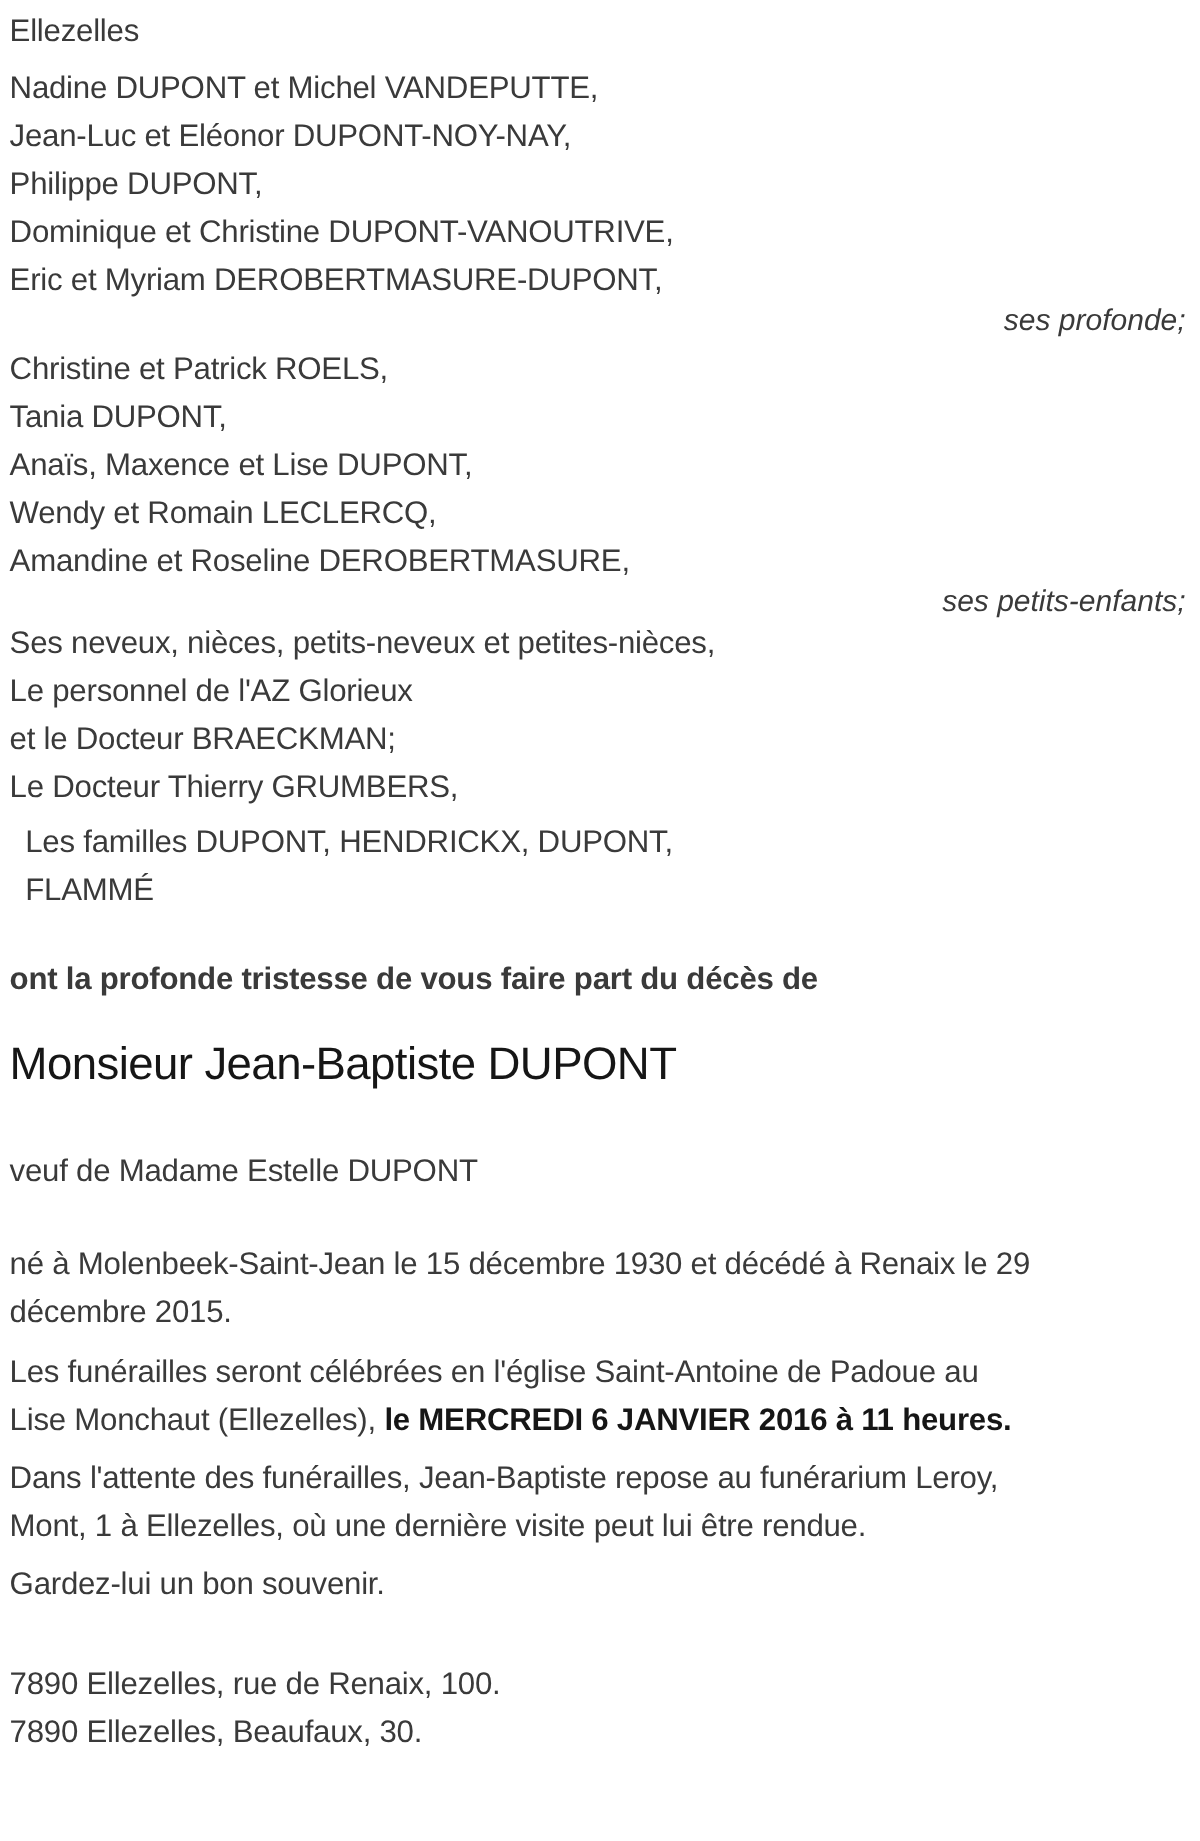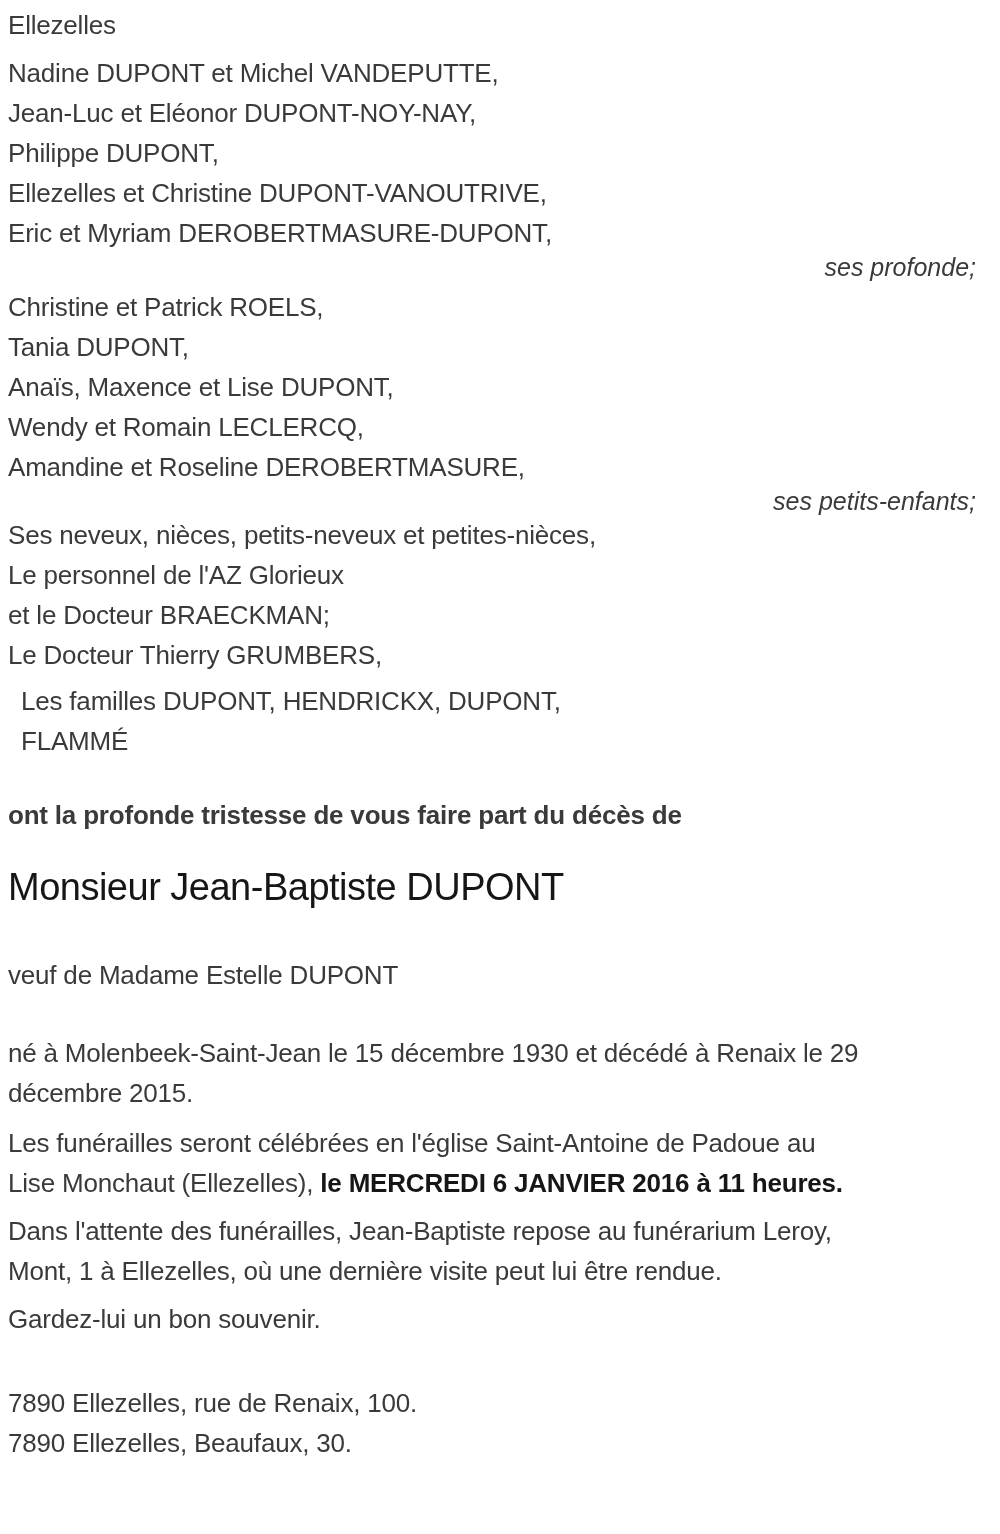--- a/index.html
+++ b/index.html
@@ -8,21 +8,21 @@
     background: #ffffff;
   }
   body {
     width: 1000px;
     height: 1534px;
     overflow: hidden;
     font-family: "Liberation Sans", "DejaVu Sans", sans-serif;
     color: #3a3a3a;
   }
   .doc {
-    padding: 5px 24px 0 8px;
+    padding: 5px 12px 0 8px;
   }
   .line {
     font-size: 26px;
     line-height: 40px;
     letter-spacing: -0.2px;
     white-space: nowrap;
   }
   .annotation {
     font-size: 25px;
     line-height: 28px;
@@ -60,21 +60,21 @@
 <body>
 
 <div class="doc">
 
   <div class="line">Ellezelles</div>
 
   <div class="group-children">
     <div class="line">Nadine DUPONT et Michel VANDEPUTTE,</div>
     <div class="line">Jean-Luc et Eléonor DUPONT-NOY-NAY,</div>
     <div class="line">Philippe DUPONT,</div>
-    <div class="line">Ellezelles et Christine DUPONT-VANOUTRIVE,</div>
+    <div class="line">Dominique et Christine DUPONT-VANOUTRIVE,</div>
     <div class="line">Eric et Myriam DEROBERTMASURE-DUPONT,</div>
   </div>
   <div class="annotation">ses profonde;</div>
 
   <div class="group-grandchildren">
     <div class="line">Christine et Patrick ROELS,</div>
     <div class="line">Tania DUPONT,</div>
     <div class="line">Anaïs, Maxence et Lise DUPONT,</div>
     <div class="line">Wendy et Romain LECLERCQ,</div>
     <div class="line">Amandine et Roseline DEROBERTMASURE,</div>

